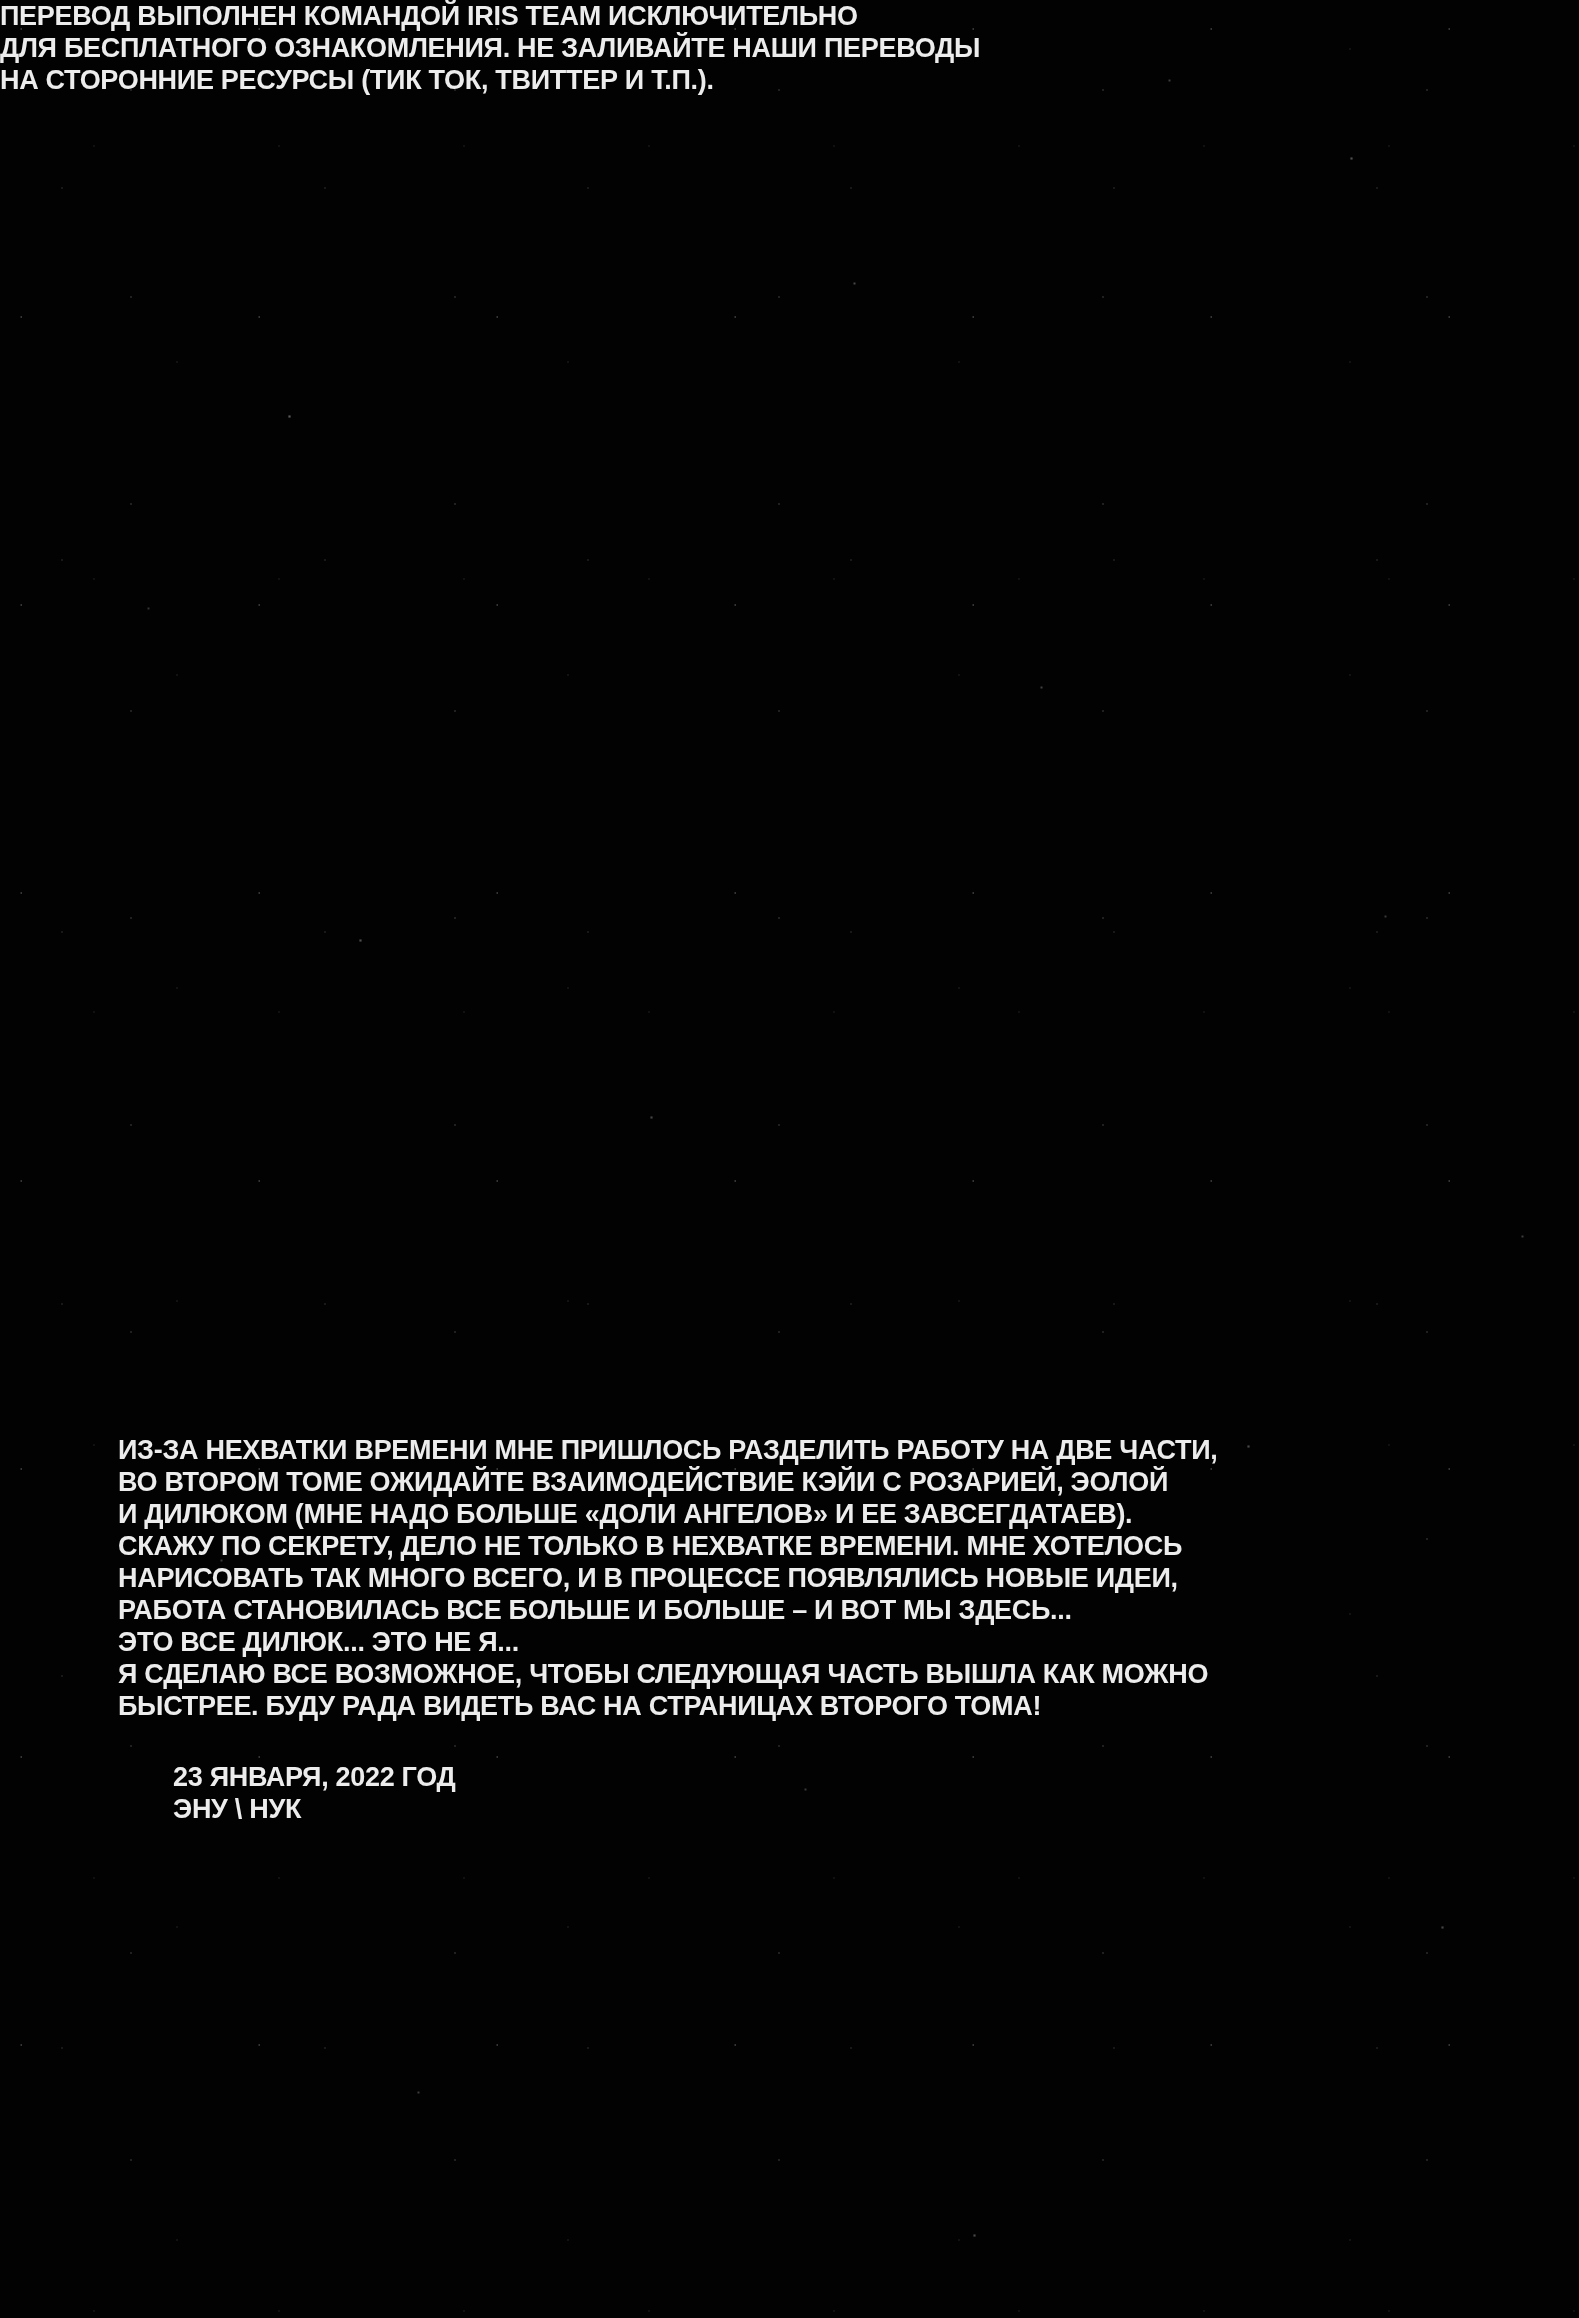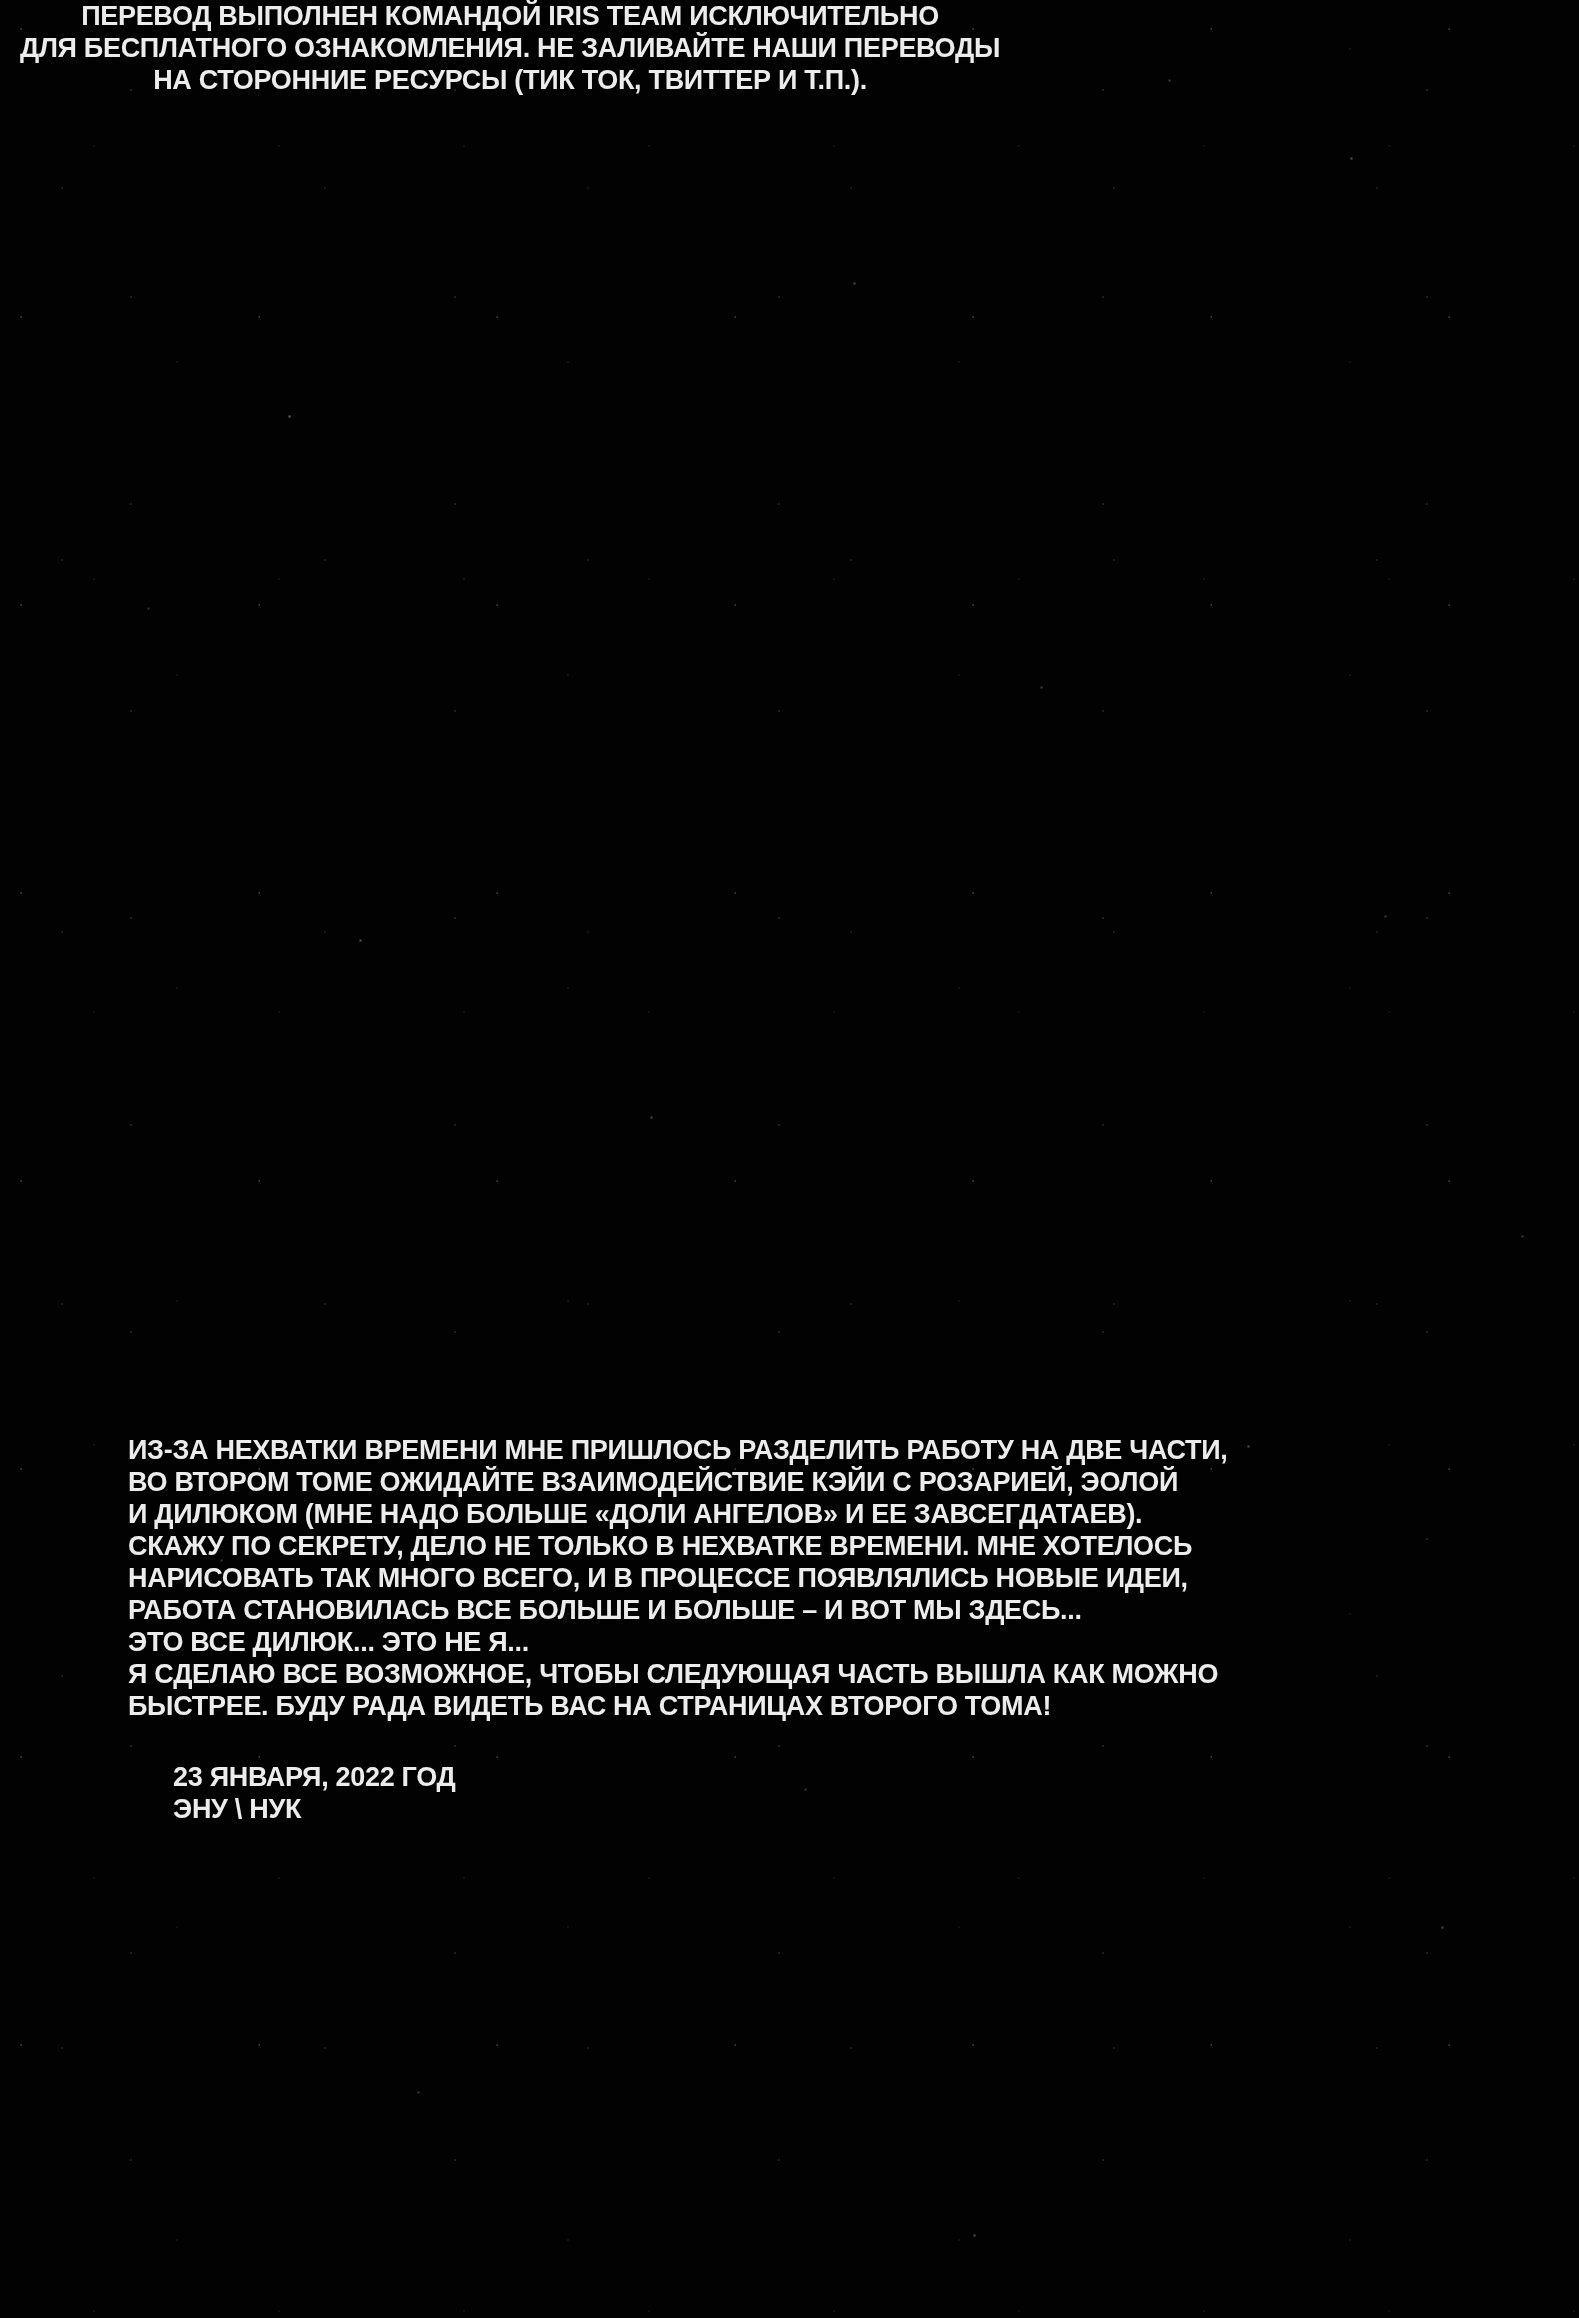--- a/index.html
+++ b/index.html
@@ -39,21 +39,21 @@
   .txt {
     position: absolute;
     color: #ececec;
     font-weight: bold;
     font-size: 27px;
     line-height: 32px;
     letter-spacing: -0.3px;
     white-space: pre-line;
   }
   #para1 { left: 135px; top: 1263px; width: 835px; }
-  #para2 { left: 128px; top: 1434px; width: 1150px; }
+  #para2 { left: 118px; top: 1434px; width: 1150px; }
   #dateblock { left: 135px; top: 1761px; width: 557px; line-height: 32px; margin-left: 38px; }
   #creditsblock { left: 133px; top: 1966px; width: 1020px; line-height: 33px; }
   #credits-roles { margin-top: 2.8px; }
   .dust {
     position: absolute;
     top: 0; left: 0;
     width: 0.9px; height: 0.9px;
     background: transparent;
     box-shadow:
       289px 416px 0 0.6px rgba(255,255,255,0.35),
@@ -90,19 +90,19 @@
 НАРИСОВАТЬ ТАК МНОГО ВСЕГО, И В ПРОЦЕССЕ ПОЯВЛЯЛИСЬ НОВЫЕ ИДЕИ,
 РАБОТА СТАНОВИЛАСЬ ВСЕ БОЛЬШЕ И БОЛЬШЕ – И ВОТ МЫ ЗДЕСЬ...
 ЭТО ВСЕ ДИЛЮК... ЭТО НЕ Я...
 Я СДЕЛАЮ ВСЕ ВОЗМОЖНОЕ, ЧТОБЫ СЛЕДУЮЩАЯ ЧАСТЬ ВЫШЛА КАК МОЖНО
 БЫСТРЕЕ. БУДУ РАДА ВИДЕТЬ ВАС НА СТРАНИЦАХ ВТОРОГО ТОМА!</div>
 
   <div class="txt" id="dateblock">23 ЯНВАРЯ, 2022 ГОД
 ЭНУ \ НУК</div>
 
   <div id="creditsblock">
-    <div class="txt" id="credits-disclaimer" style="position:static;text-align:center;">ПЕРЕВОД ВЫПОЛНЕН КОМАНДОЙ IRIS TEAM ИСКЛЮЧИТЕЛЬНО
+    <div class="txt" id="credits-disclaimer" style="position:static;">ПЕРЕВОД ВЫПОЛНЕН КОМАНДОЙ IRIS TEAM ИСКЛЮЧИТЕЛЬНО
 ДЛЯ БЕСПЛАТНОГО ОЗНАКОМЛЕНИЯ. НЕ ЗАЛИВАЙТЕ НАШИ ПЕРЕВОДЫ
 НА СТОРОННИЕ РЕСУРСЫ (ТИК ТОК, ТВИТТЕР И Т.П.).</div>
   </div>
 
 </div>
 
 
 </body></html>

